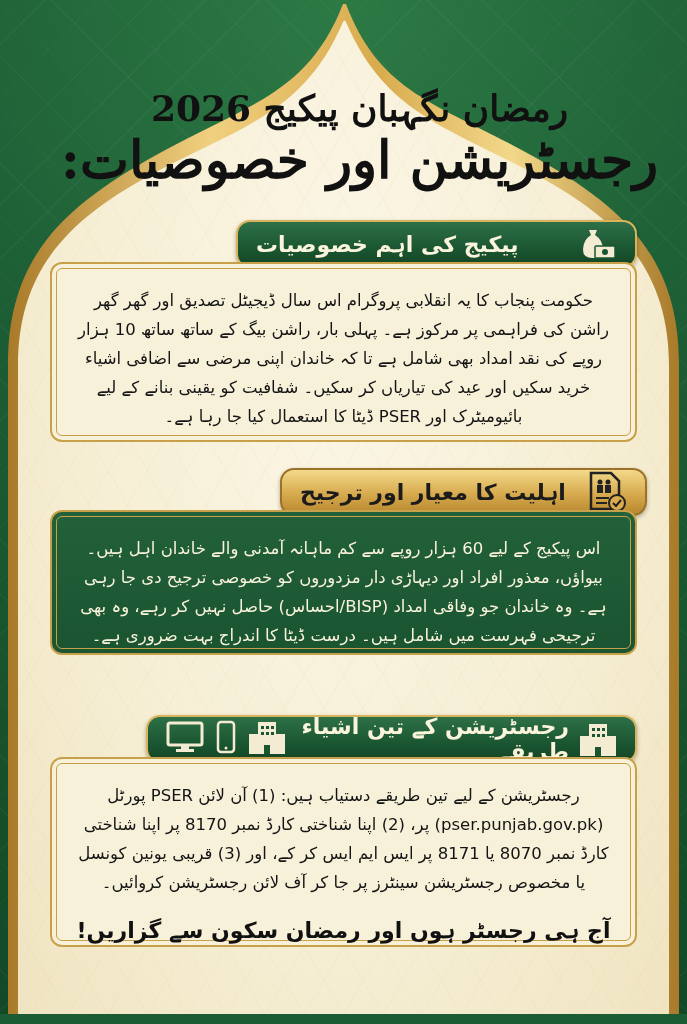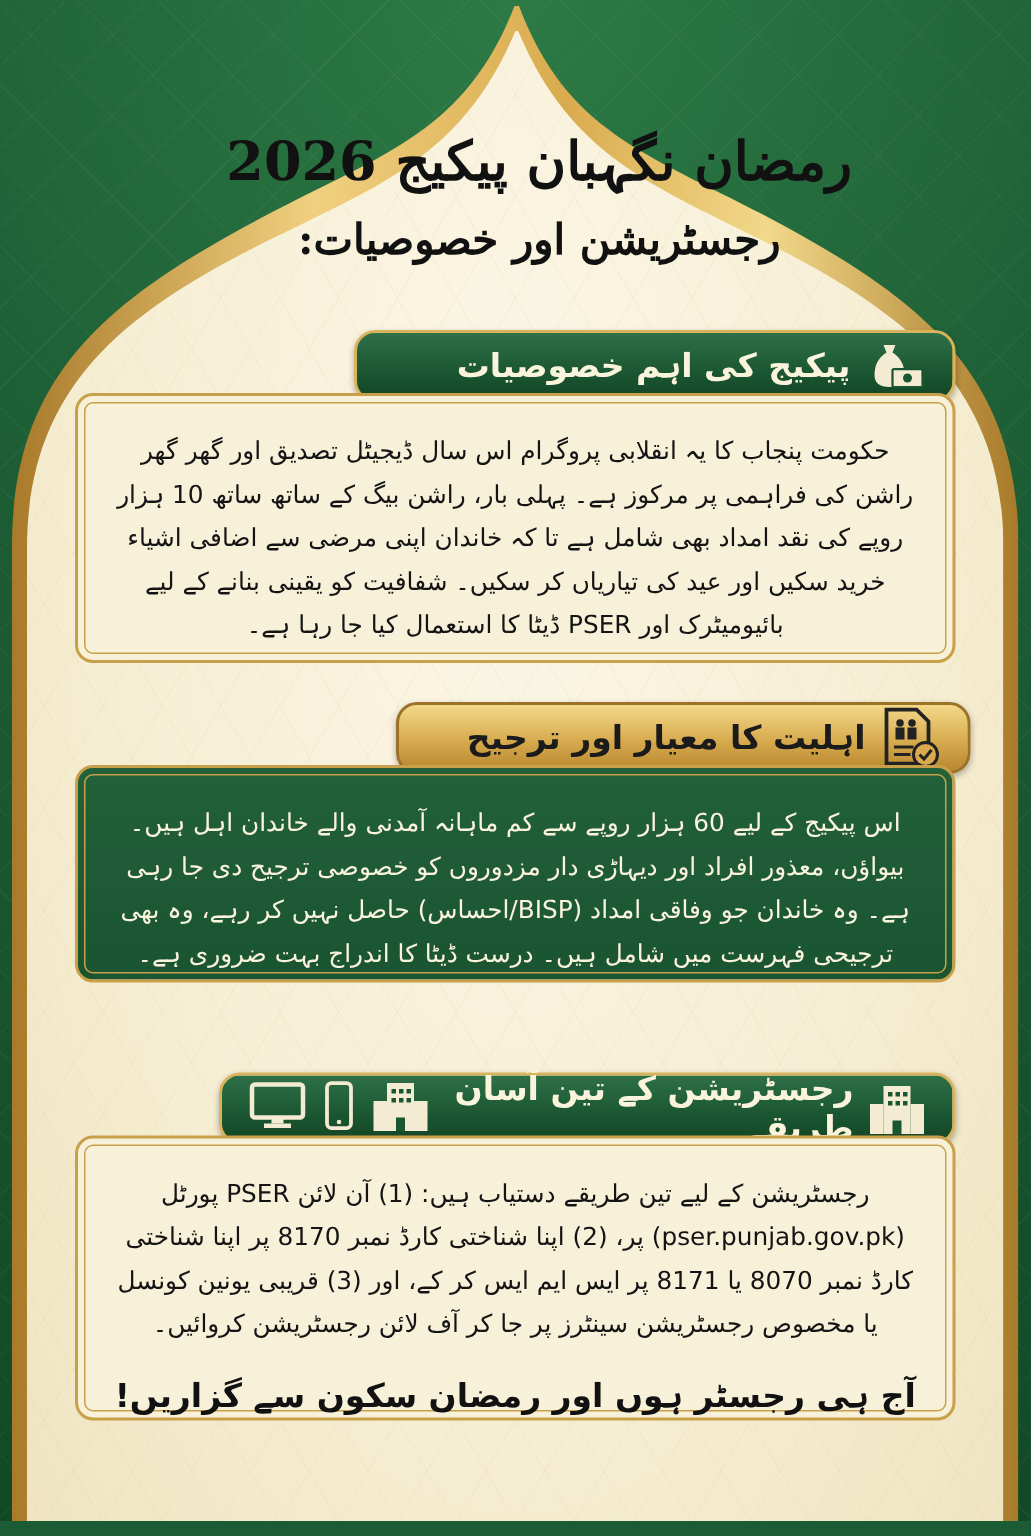--- a/index.html
+++ b/index.html
@@ -37,26 +37,26 @@
   .bottom-band {
     position: absolute; left: 0; right: 0; bottom: 0; height: 10px;
     background: #1c5c34;
   }
   .title {
     position: absolute; left: 0; right: 0; top: 82px;
     text-align: center; direction: rtl;
     font-family: "DejaVu Serif", serif; font-weight: bold;
     color: #111; font-size: 36px; line-height: 52px; margin-left: 32px;
   }
-  .title .line2 { font-size: 28px; }
+  .title .line2 { font-size: 52px; }
 
   
   .ribbon {
     position: absolute; height: 48px;
-    display: flex; align-items: center; justify-content: flex-end;
+    display: flex; align-items: center; justify-content: space-between;
     direction: ltr; padding: 0 18px;
     border-radius: 14px;
     border: 2px solid #d9b35c;
     box-shadow: 0 2px 4px rgba(0,0,0,0.3);
   }
   .ribbon.green { background: linear-gradient(180deg, #2e7048, #1a5631 60%, #144526); }
   .ribbon.gold { background: linear-gradient(180deg, #f3d98a, #d7aa4e 55%, #b8872f); border-color: #9c7128; }
   .ribbon-text {
     direction: rtl; font-weight: bold; font-size: 22px;
     font-family: "DejaVu Sans", sans-serif;
@@ -105,21 +105,21 @@
       <path d="M12 4 L20 4 L18 9 Q26 14 26 24 Q26 32 16 32 Q6 32 6 24 Q6 14 14 9 Z" fill="#f4ecd2"></path>
       <rect x="18" y="20" width="20" height="12" rx="1" fill="#f4ecd2" stroke="#1a5631" stroke-width="1.5"></rect>
       <circle cx="28" cy="26" r="3" fill="#1a5631"></circle>
     </svg>
   </span>
 </div>
 <div class="box cream" style="top:262px; height:180px;">
   <p>حکومت پنجاب کا یہ انقلابی پروگرام اس سال ڈیجیٹل تصدیق اور گھر گھر راشن کی فراہمی پر مرکوز ہے۔ پہلی بار، راشن بیگ کے ساتھ ساتھ 10 ہزار روپے کی نقد امداد بھی شامل ہے تا کہ خاندان اپنی مرضی سے اضافی اشیاء خرید سکیں اور عید کی تیاریاں کر سکیں۔ شفافیت کو یقینی بنانے کے لیے بائیومیٹرک اور PSER ڈیٹا کا استعمال کیا جا رہا ہے۔</p>
 </div>
 
-<div class="ribbon gold" style="left:264px; right:40px; top:468px;">
+<div class="ribbon gold" style="left:280px; right:40px; top:468px;">
   <span class="ribbon-text">اہلیت کا معیار اور ترجیح</span>
   <span class="ribbon-icon">
     <svg width="40" height="42" viewBox="0 0 40 42">
       <path d="M4 2 L24 2 L32 10 L32 38 L4 38 Z" fill="none" stroke="#222" stroke-width="2.5"></path>
       <circle cx="13" cy="11" r="2.5" fill="#222"></circle>
         <circle cx="21" cy="11" r="2.5" fill="#222"></circle>
       <rect x="10" y="14" width="6" height="8" fill="#222"></rect>
         <rect x="18" y="14" width="6" height="8" fill="#222"></rect>
       <line x1="9" y1="27" x2="22" y2="27" stroke="#222" stroke-width="2"></line>
       <line x1="9" y1="32" x2="20" y2="32" stroke="#222" stroke-width="2"></line>
@@ -157,21 +157,21 @@
             <rect x="18" y="6" width="3" height="3"></rect>
             <rect x="23" y="6" width="3" height="3"></rect>
             <rect x="13" y="12" width="3" height="3"></rect>
             <rect x="18" y="12" width="3" height="3"></rect>
             <rect x="23" y="12" width="3" height="3"></rect>
             <rect x="16" y="25" width="6" height="9"></rect>
           </g>
         </svg>
     </span>
   </span>
-  <span class="ribbon-text">رجسٹریشن کے تین آسان طریقے</span>
+  <span class="ribbon-text">رجسٹریشن کے تین اشیاء طریقے</span>
   <span class="ribbon-icon">
     <svg width="38" height="34" viewBox="0 0 38 34">
         <rect x="10" y="2" width="18" height="32" fill="#f4ecd2"></rect>
         <rect x="1" y="14" width="9" height="20" fill="#f4ecd2"></rect>
         <rect x="28" y="14" width="9" height="20" fill="#f4ecd2"></rect>
         <g fill="#1a5631">
           <rect x="13" y="6" width="3" height="3"></rect>
           <rect x="18" y="6" width="3" height="3"></rect>
           <rect x="23" y="6" width="3" height="3"></rect>
           <rect x="13" y="12" width="3" height="3"></rect>

